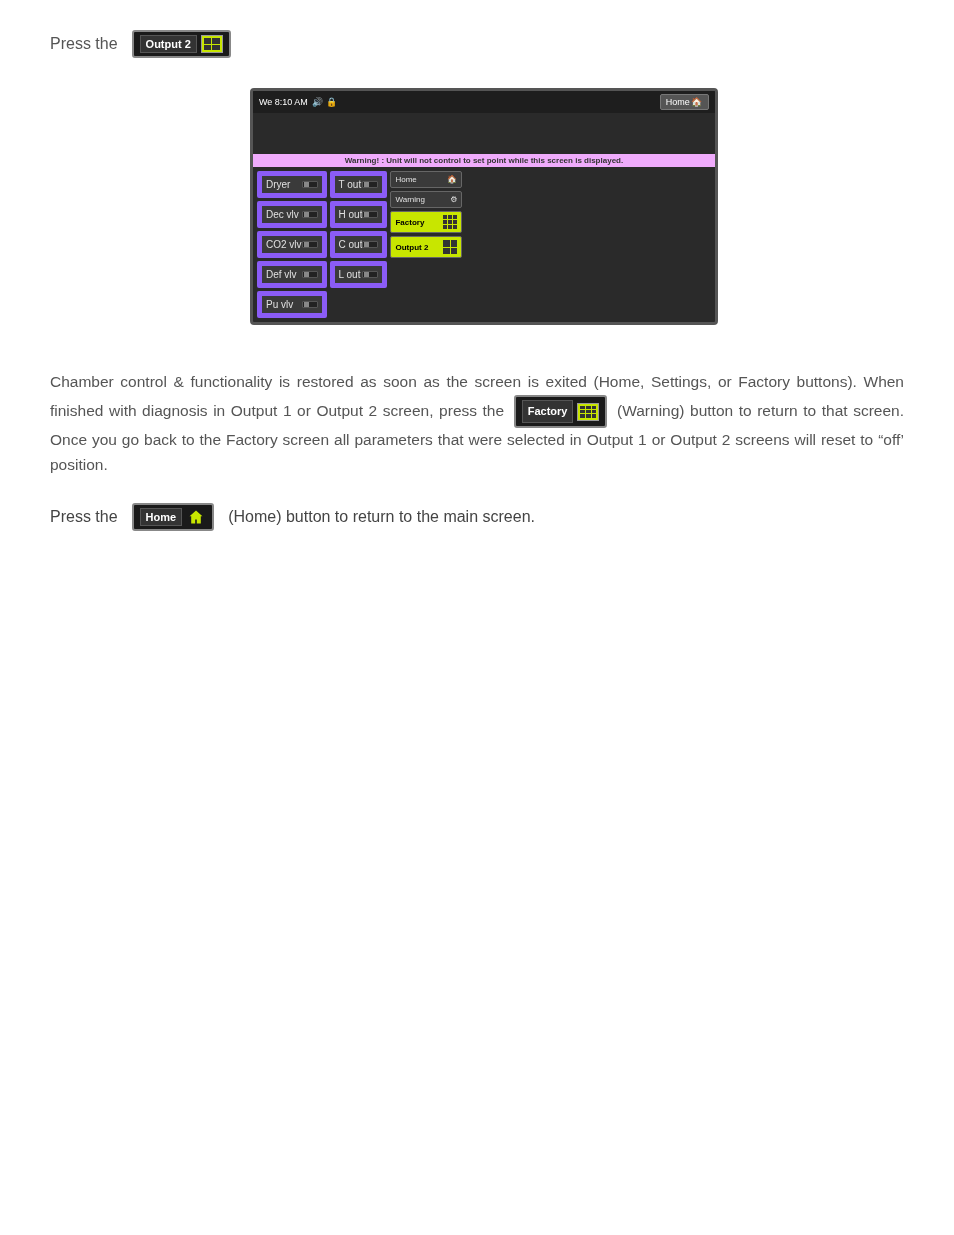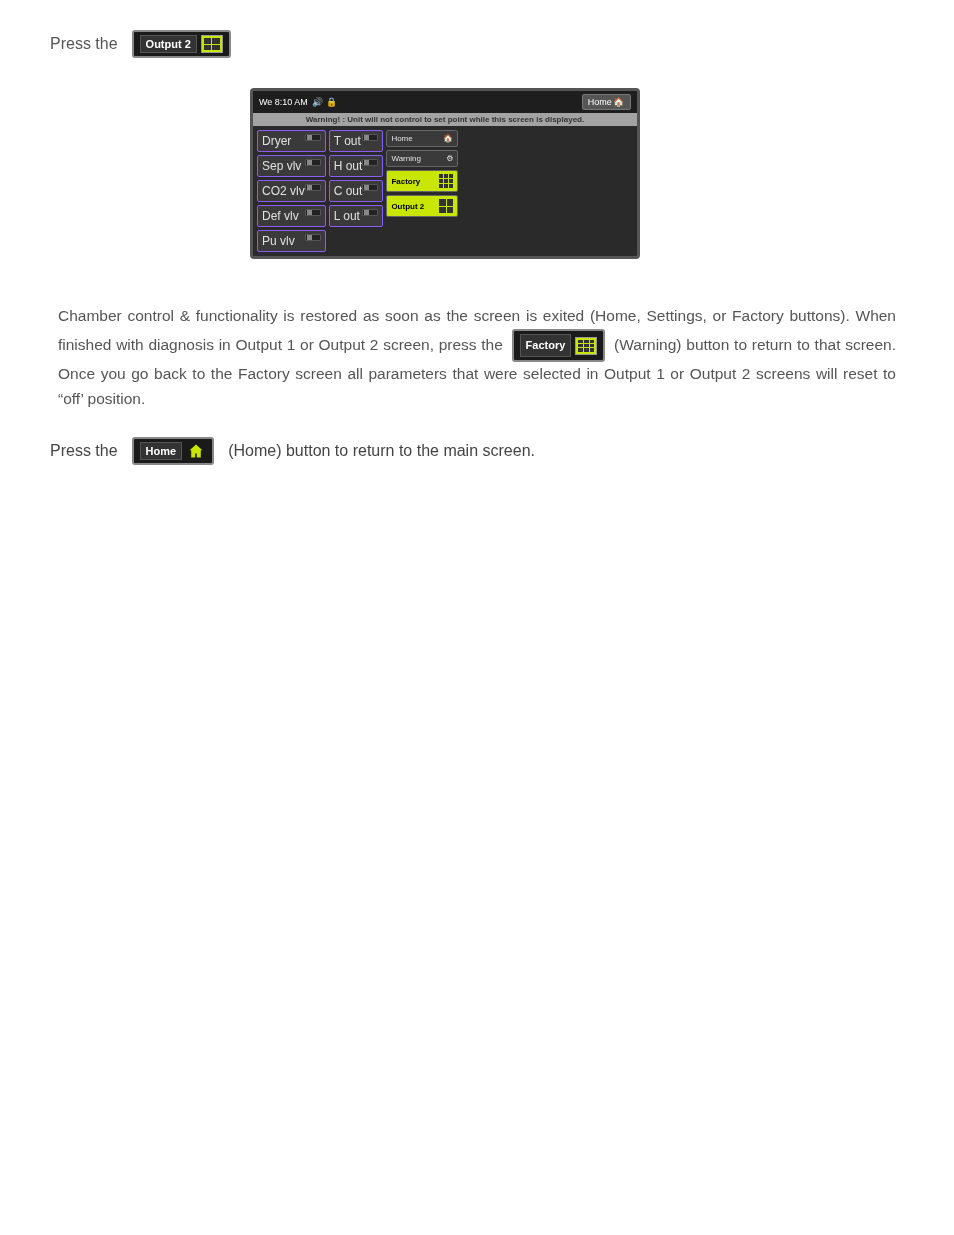--- a/index.html
+++ b/index.html
@@ -125,21 +125,21 @@
 
     
     .screen-container {
       margin: 10px 0 20px 200px;
       display: inline-block;
     }
     .screen {
       background: #2a2a2a;
       border: 3px solid #555;
       border-radius: 4px;
-      width: 390px;
+      width: 468px;
       padding: 0;
       overflow: hidden;
     }
     .screen-header {
       display: flex;
       align-items: center;
       justify-content: space-between;
       padding: 3px 6px;
       background: #1e1e1e;
     }
@@ -163,47 +163,48 @@
       color: #fff;
       font-size: 9px;
       padding: 2px 5px;
       border: 1px solid #777;
       border-radius: 2px;
       display: flex;
       align-items: center;
       gap: 2px;
     }
     .warning-bar {
-      background: #a3a3a3;
+      background: #f0abfc;
       color: #333;
       font-size: 8px;
       padding: 2px 20px;
       text-align: center;
       font-weight: bold;
+      margin-top: 41px;
     }
     .screen-body {
       display: flex;
       padding: 4px;
       gap: 3px;
     }
     .screen-right {
       width: 72px;
       display: flex;
       flex-direction: column;
       gap: 3px;
     }
     .param-btn {
       background: #3a3a3a;
-      border: 1px solid #8b5cf6;
+      border: 5px solid #8b5cf6;
       border-radius: 2px;
       color: #e0e0e0;
-      font-size: 12px;
+      font-size: 10px;
       padding: 3px 4px;
       display: flex;
-      align-items: flex-start;
+      align-items: center;
       justify-content: space-between;
       white-space: nowrap;
     }
     .param-btn .toggle {
       width: 16px;
       height: 7px;
       background: #222;
       border: 1px solid #555;
       border-radius: 1px;
       display: flex;
@@ -253,21 +254,21 @@
       width: 14px;
       height: 14px;
     }
     .side-btn .output2-icon span {
       background: #333;
       display: block;
     }
 
     
     .para-section {
-      margin: 25px 8px;
+      margin: 25px 0;
       line-height: 1.6;
       text-align: justify;
       color: #555;
       font-size: 15.5px;
     }
 
     .inline-btn-container {
       display: inline-flex;
       align-items: center;
       vertical-align: middle;
@@ -332,21 +333,21 @@
     <div class="screen-body">
 
       <div class="cols-3">
 
         <div class="col">
           <div class="param-btn">
             <span>Dryer</span>
               <span class="toggle"></span>
           </div>
           <div class="param-btn">
-            <span>Sep vlv</span>
+            <span>Dec vlv</span>
               <span class="toggle"></span>
           </div>
           <div class="param-btn">
             <span>CO2 vlv</span>
               <span class="toggle"></span>
           </div>
           <div class="param-btn">
             <span>Def vlv</span>
               <span class="toggle"></span>
           </div>

